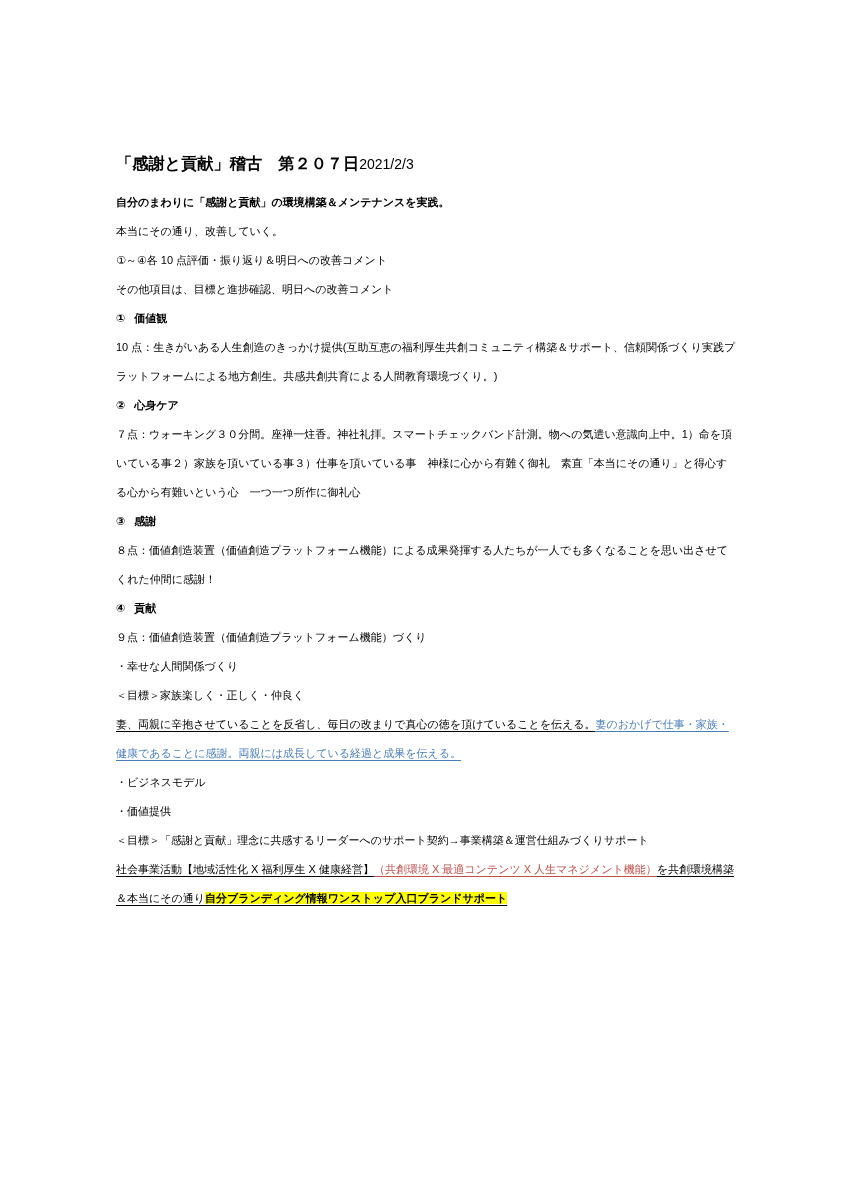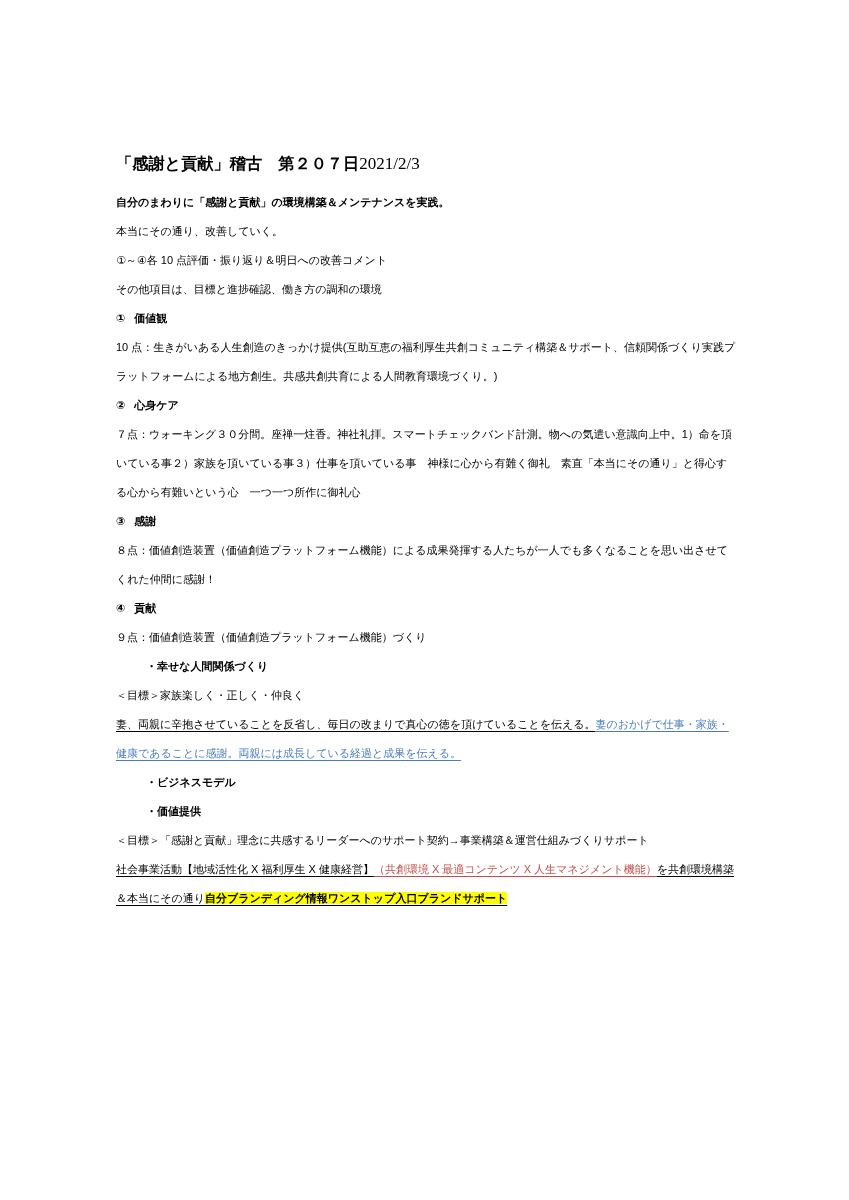--- a/index.html
+++ b/index.html
@@ -36,48 +36,47 @@
     overflow-wrap: anywhere;
   }
   .b { font-weight: bold; }
   .title {
     font-weight: bold;
     font-size: 16.2px;
     line-height: 26px;
   }
   .title .date {
     font-weight: normal;
-    font-size: 17px;
-    font-family: Liberation Serif, serif;
+    font-size: 14px;
   }
   .gap-sm { height: 11px; }
   .u { text-decoration: underline; text-underline-offset: 3px; }
   .blue { color: #4a7ebb; }
   .red  { color: #c0504d; }
   .hl   { background: #ffff00; }
   .head-item { font-weight: bold; }
-  .sect { font-weight: bold; margin-left: 30px; }
+  .sect { font-weight: normal; }
   .num-sp { display: inline-block; width: 9px; }
 </style>
 </head>
 <body>
 
 <div id="page">
   <div id="doc">
 
     <div class="line title">
       <span>「感謝と貢献」稽古　第２０７日</span><span class="date">2021/2/3</span>
     </div>
 
     <div class="gap-sm"></div>
 
     <div class="line b">自分のまわりに「感謝と貢献」の環境構築＆メンテナンスを実践。</div>
     <div class="line">本当にその通り、改善していく。</div>
     <div class="line">①～④各 10 点評価・振り返り＆明日への改善コメント</div>
-    <div class="line">その他項目は、目標と進捗確認、働き方の調和の環境</div>
+    <div class="line">その他項目は、目標と進捗確認、明日への改善コメント</div>
 
     <div class="line head-item">
       <span>①</span><span class="num-sp"></span><span>価値観</span>
     </div>
     <div class="line">10 点：生きがいある人生創造のきっかけ提供(互助互恵の福利厚生共創コミュニティ構築＆サポート、信頼関係づくり実践プラットフォームによる地方創生。共感共創共育による人間教育環境づくり。)</div>
 
     <div class="line head-item">
       <span>②</span><span class="num-sp"></span><span>心身ケア</span>
     </div>
     <div class="line">７点：ウォーキング３０分間。座禅一炷香。神社礼拝。スマートチェックバンド計測。物への気遣い意識向上中。1）命を頂いている事２）家族を頂いている事３）仕事を頂いている事　神様に心から有難く御礼　素直「本当にその通り」と得心する心から有難いという心　一つ一つ所作に御礼心</div>

